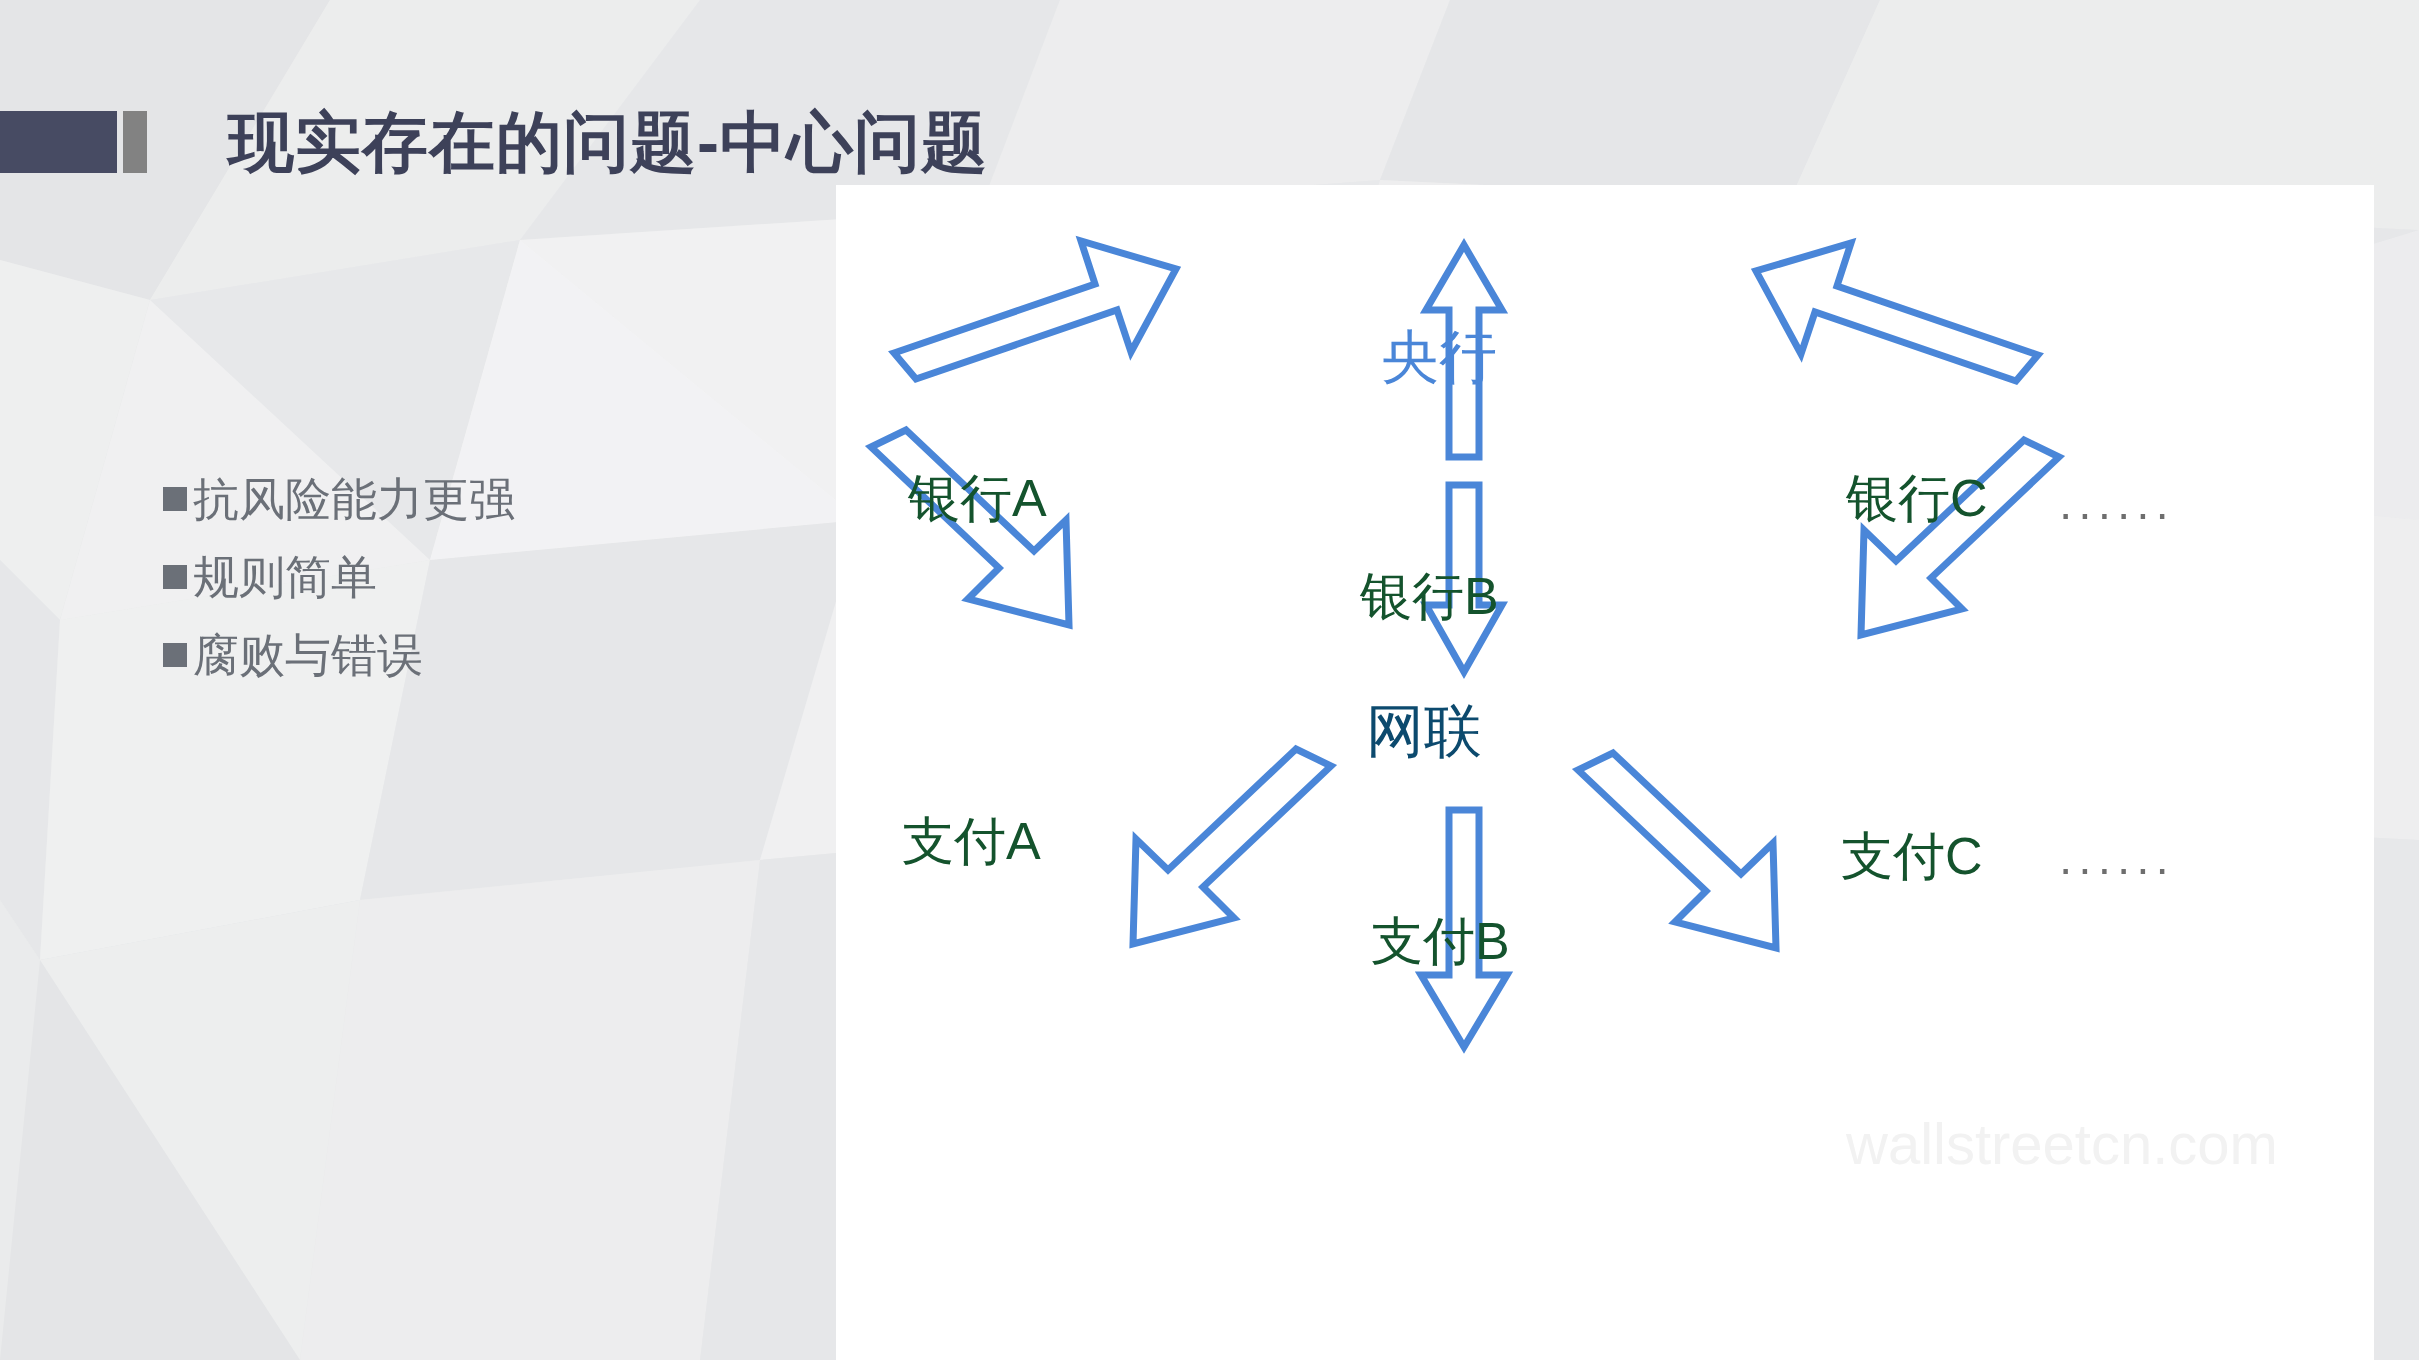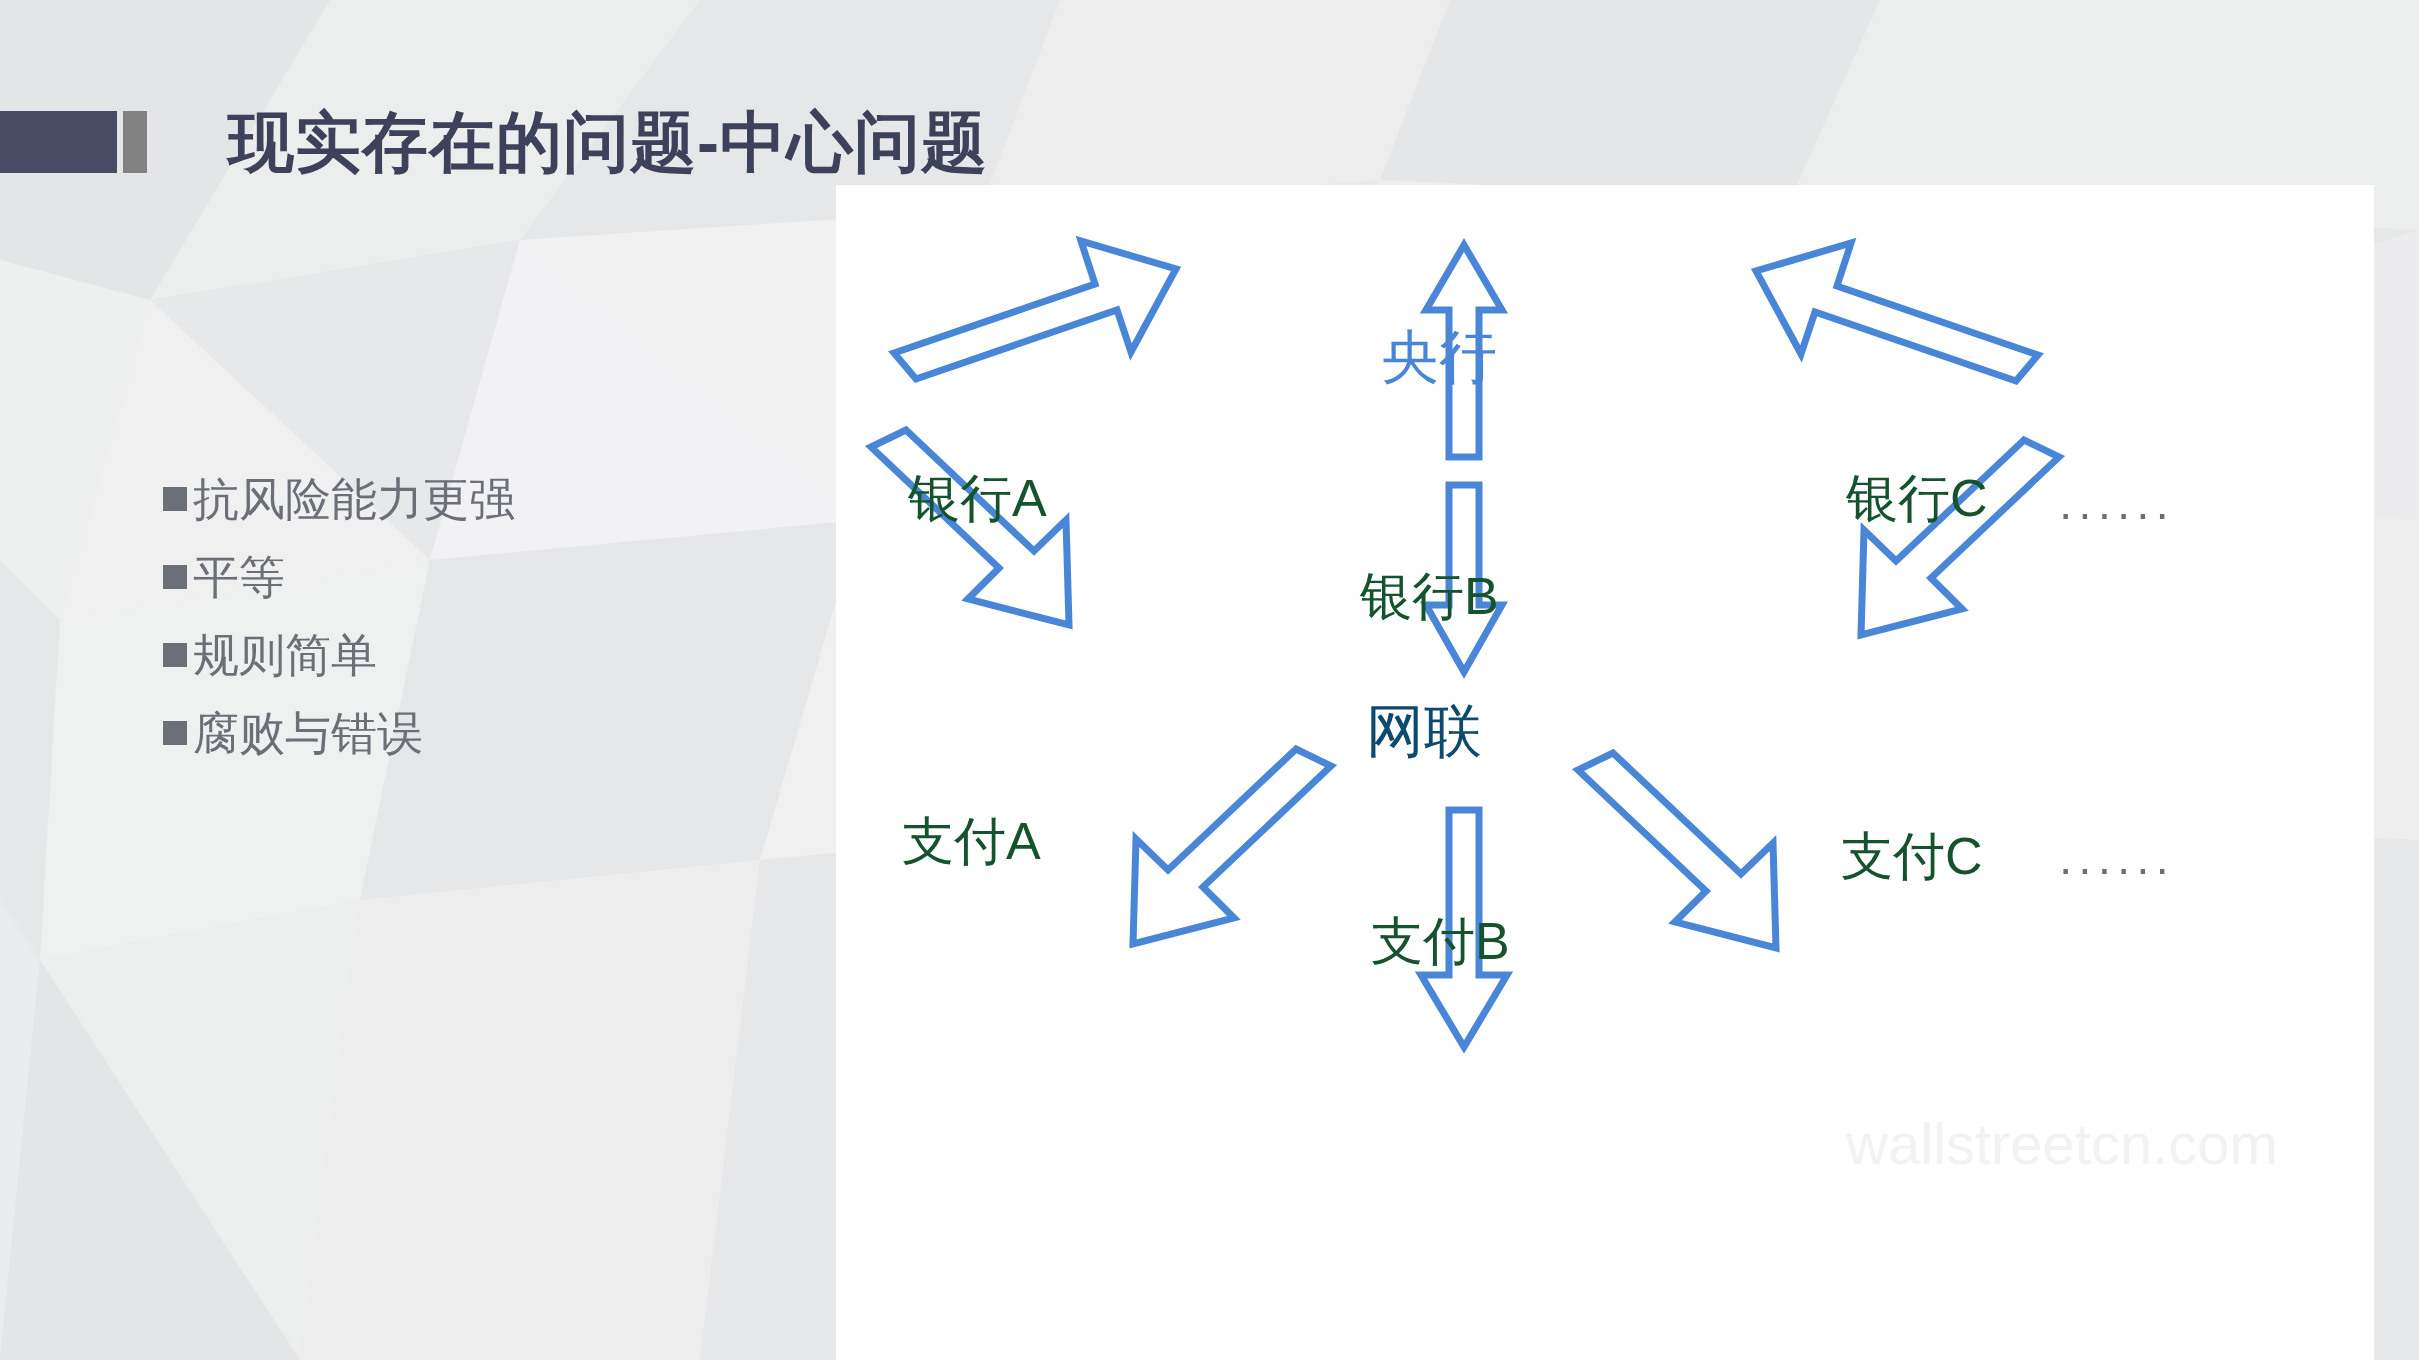--- a/index.html
+++ b/index.html
@@ -115,24 +115,20 @@
     <div id="page-title">现实存在的问题-中心问题</div>
   </div>
 
   <div id="bullets">
     <div class="bullet-item">
       <span class="bullet-marker"></span>
       <span class="bullet-label">抗风险能力更强</span>
     </div>
     <div class="bullet-item">
       <span class="bullet-marker"></span>
-      <span class="bullet-label">平等</span>
-    </div>
-    <div class="bullet-item">
-      <span class="bullet-marker"></span>
       <span class="bullet-label">规则简单</span>
     </div>
     <div class="bullet-item">
       <span class="bullet-marker"></span>
       <span class="bullet-label">腐败与错误</span>
     </div>
   </div>
 
   <div id="diagram-panel">
 

